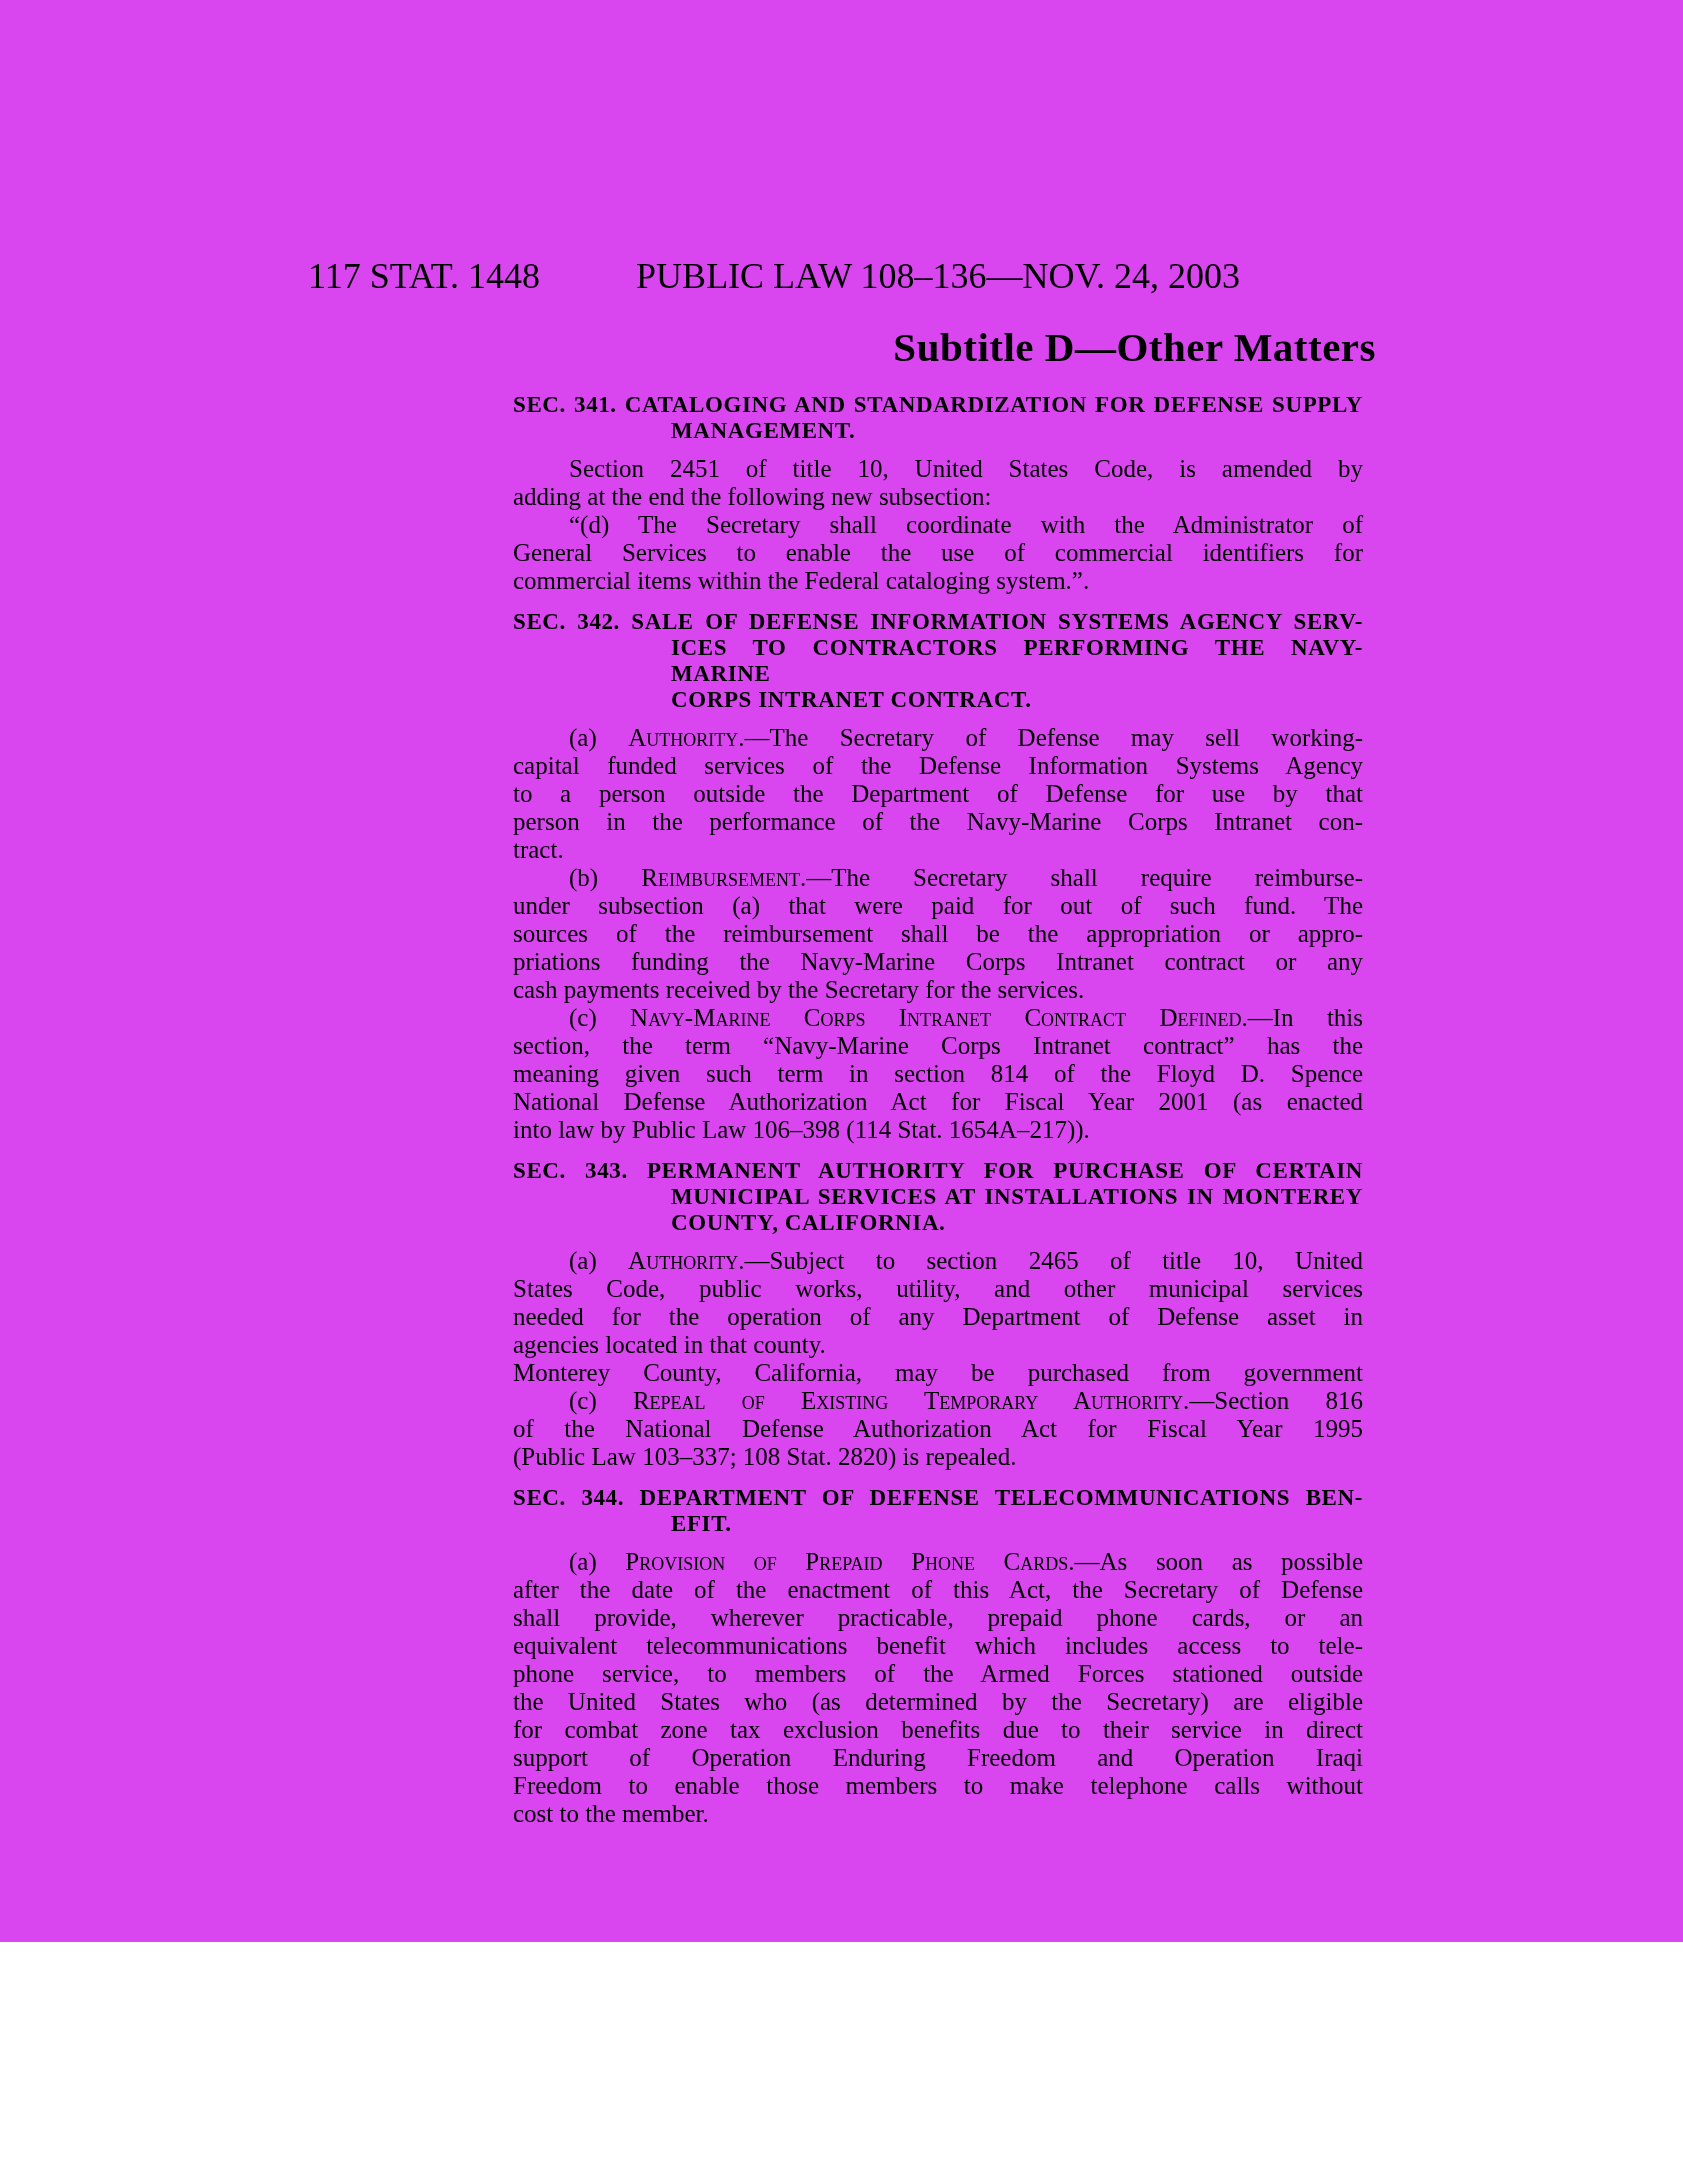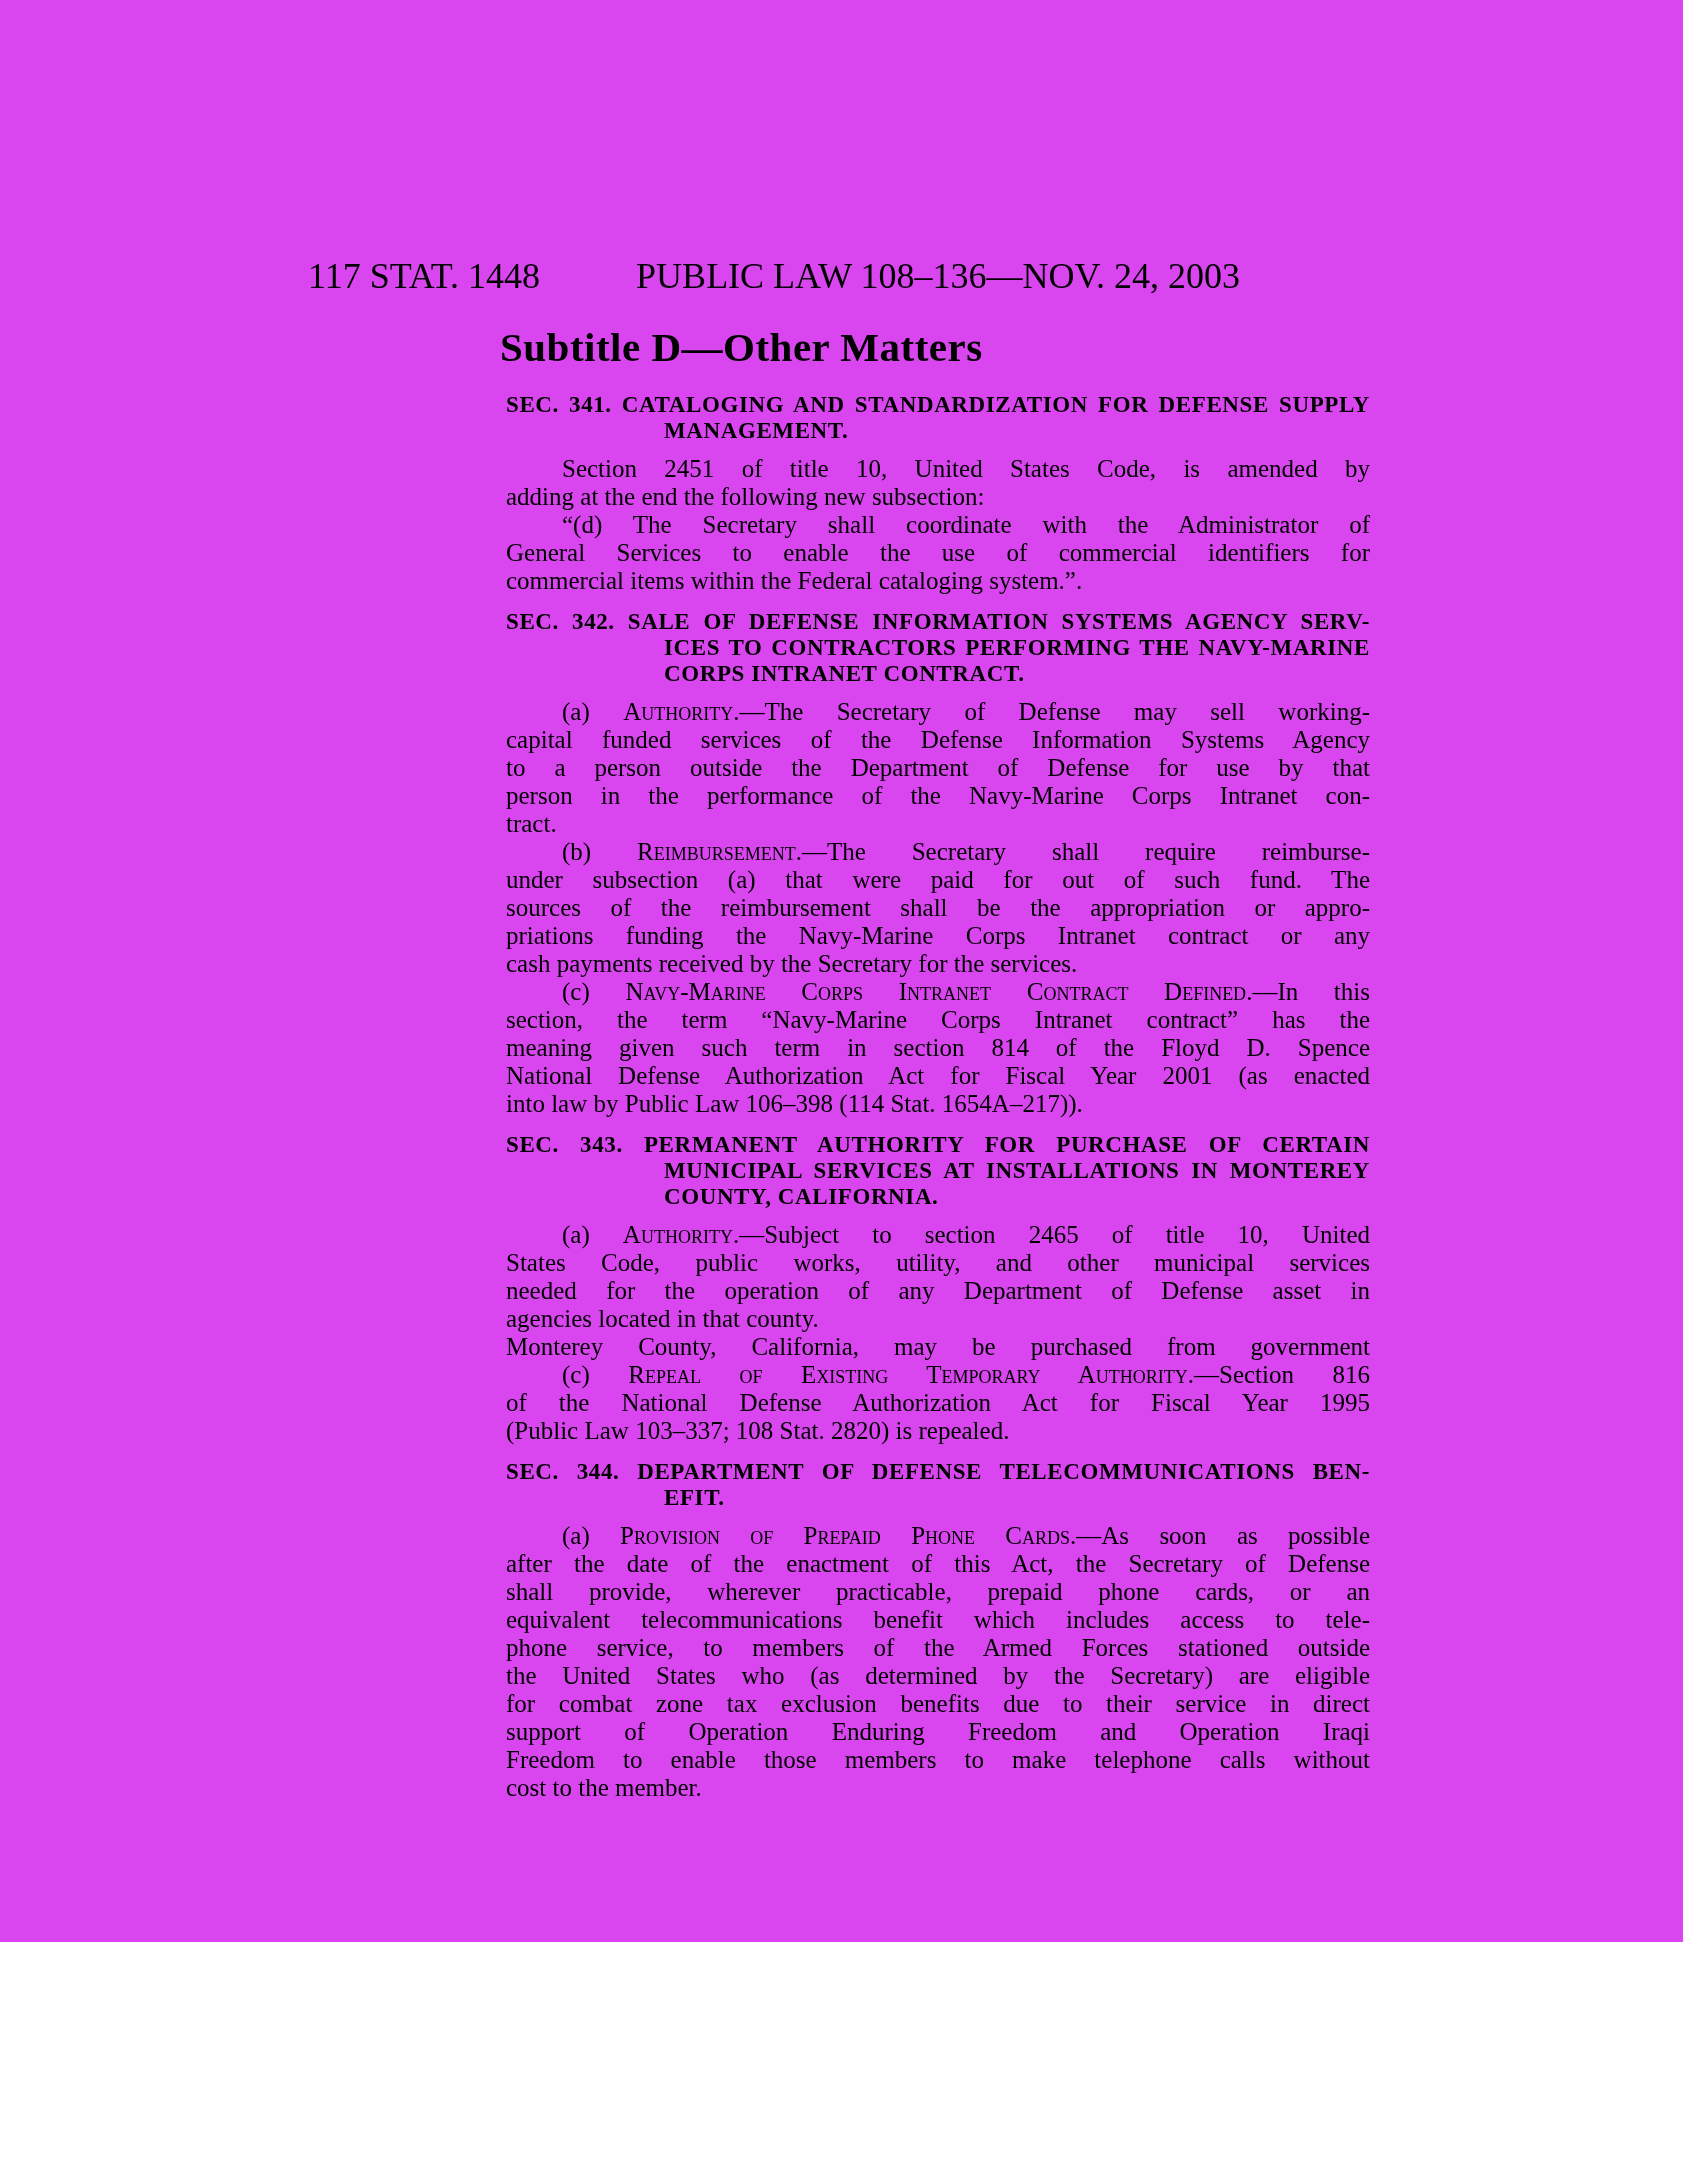--- a/index.html
+++ b/index.html
@@ -33,24 +33,24 @@
   }
   .law {
     display: block;
     text-align: center;
   }
   .subtitle {
     margin: 30px 0 23px 0;
     font-size: 41px;
     line-height: 44px;
     font-weight: bold;
-    text-align: left;
+    text-align: right;
     letter-spacing: 0.5px;
   }
-  .sec { margin: 6px; }
+  .sec { margin: 13px; }
   .sec-heading {
     margin: 14px 0 11px 0;
     font-weight: bold;
     font-size: 23px;
     line-height: 26px;
     letter-spacing: 0.6px;
   }
   .h-line { text-align: left; }
   .h-line.cont { margin-left: 158px; }
   .para { margin: 0; }

